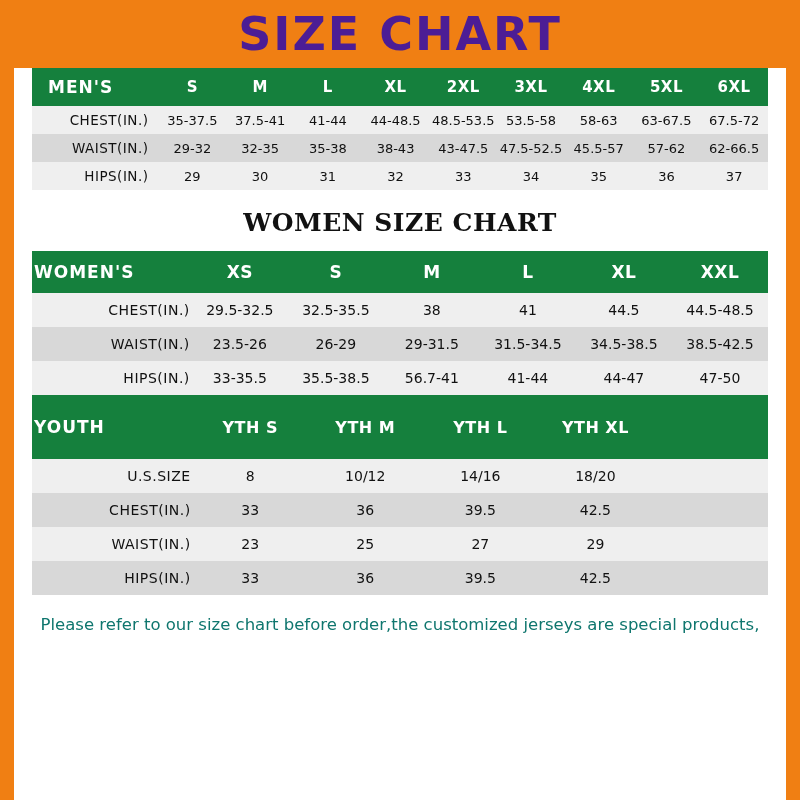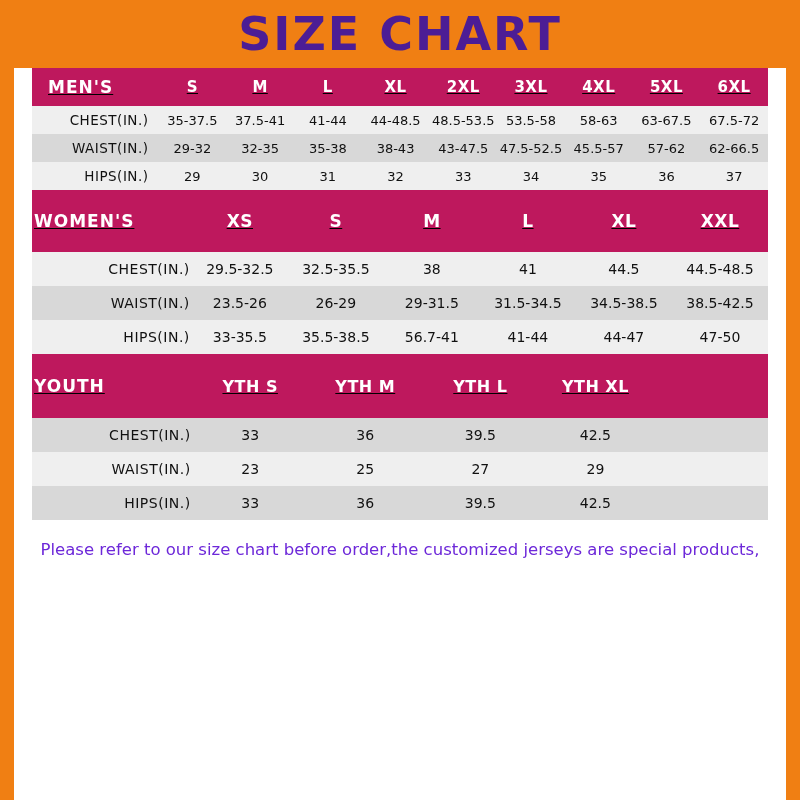--- a/index.html
+++ b/index.html
@@ -57,22 +57,21 @@
     width: 100%;
     border-collapse: collapse;
     table-layout: fixed;
   }
   table.sizetable td, table.sizetable th {
     text-align: center;
     font-family: "DejaVu Sans", sans-serif;
   }
   
   .sizetable thead tr {
-    background: #be185d;
-    text-decoration: underline;
+    background: #15803d;
   }
   .sizetable thead th {
     color: #ffffff;
     font-weight: bold;
     padding: 9px 2px;
     font-size: 15px;
     letter-spacing: 0.5px;
   }
   .sizetable thead th.rowlabel {
     text-align: left;
@@ -88,36 +87,36 @@
   .sizetable tbody td.rowlabel {
     text-align: right;
     padding-right: 10px;
     font-size: 13.5px;
     letter-spacing: 0.5px;
   }
   .sizetable tbody tr.light { background: #efefef; }
   .sizetable tbody tr.dark  { background: #d8d8d8; }
 
   
-  .women .sizetable thead th { font-size: 17px; padding: 21px 2px; }
+  .women .sizetable thead th { font-size: 17px; padding: 11px 2px; }
   .women .sizetable thead th.rowlabel { font-size: 17px; }
   .women .sizetable tbody td { font-size: 14px; padding: 9px 2px; }
   .women .sizetable tbody td.rowlabel { font-size: 14px; }
 
   
   .youth .sizetable thead th { font-size: 16px; padding: 22px 2px; }
   .youth .sizetable thead th.rowlabel { font-size: 17px; }
   .youth .sizetable tbody td { font-size: 14px; padding: 9px 2px; }
   .youth .sizetable tbody td.rowlabel { font-size: 14px; }
 
   .footer-note {
     margin-top: 18px;
     padding: 0 14px;
     text-align: center;
-    color: #6d28d9;
+    color: #0f766e;
     font-family: "DejaVu Sans", sans-serif;
     font-size: 16.5px;
     line-height: 1.45;
   }
   .footer-note div { white-space: nowrap; }
 </style>
 </head>
 <body>
 
 <div class="page">
@@ -177,20 +176,21 @@
           <td>34</td>
           <td>35</td>
           <td>36</td>
           <td>37</td>
         </tr>
       </tbody>
     </table>
   </div>
 
   <div class="section women">
+    <div class="section-title women-title">WOMEN SIZE CHART</div>
     <table class="sizetable">
       <thead>
         <tr>
           <th class="rowlabel" style="width:22%">WOMEN'S</th>
           <th style="width:13%">XS</th>
           <th style="width:13%">S</th>
           <th style="width:13%">M</th>
           <th style="width:13%">L</th>
           <th style="width:13%">XL</th>
           <th style="width:13%">XXL</th>
@@ -234,20 +234,28 @@
         <tr>
           <th class="rowlabel" style="width:22%">YOUTH</th>
           <th style="width:15.6%">YTH S</th>
           <th style="width:15.6%">YTH M</th>
           <th style="width:15.6%">YTH L</th>
           <th style="width:15.6%">YTH XL</th>
           <th style="width:15.6%"></th>
         </tr>
       </thead>
       <tbody>
+        <tr class="light">
+          <td class="rowlabel">U.S.SIZE</td>
+          <td>8</td>
+          <td>10/12</td>
+          <td>14/16</td>
+          <td>18/20</td>
+          <td></td>
+        </tr>
         <tr class="dark">
           <td class="rowlabel">CHEST(IN.)</td>
           <td>33</td>
           <td>36</td>
           <td>39.5</td>
           <td>42.5</td>
           <td></td>
         </tr>
         <tr class="light">
           <td class="rowlabel">WAIST(IN.)</td>

